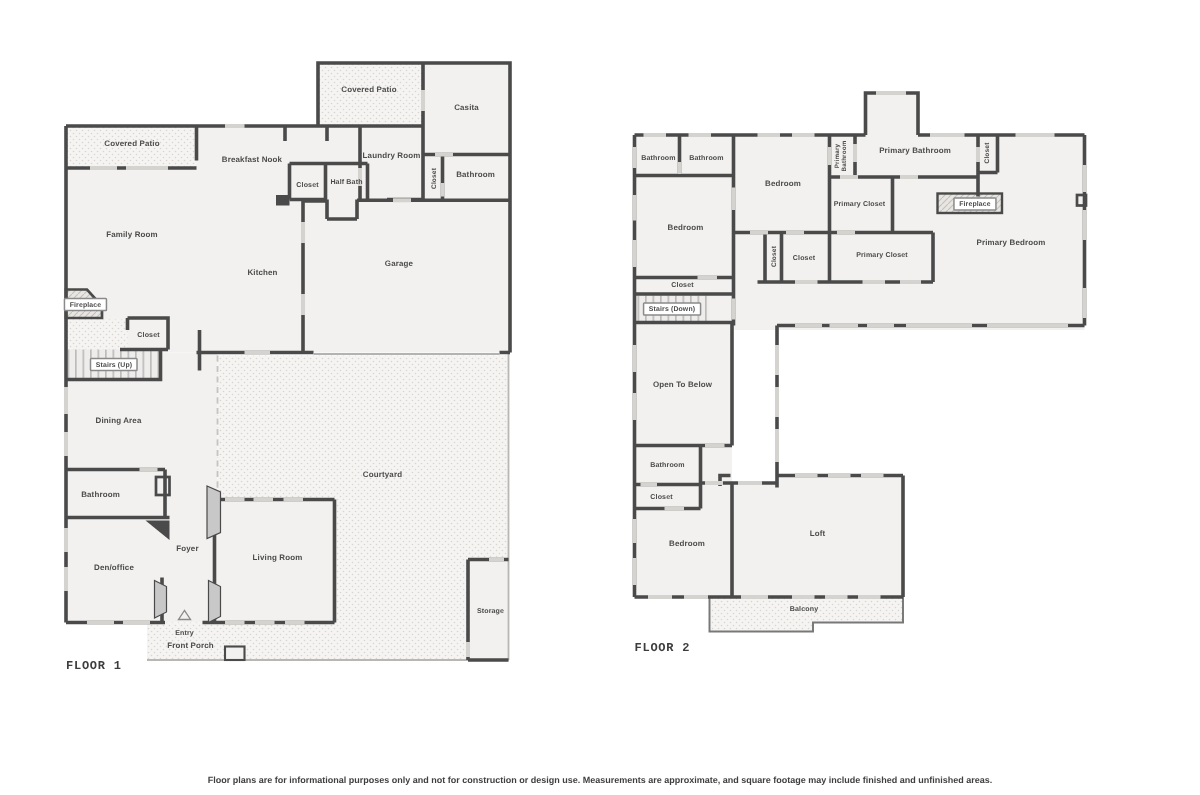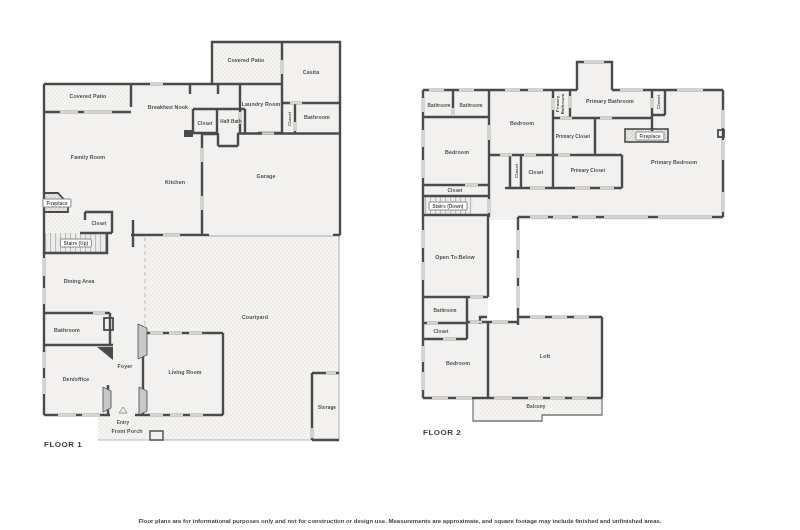--- a/index.html
+++ b/index.html
@@ -12,21 +12,21 @@
   .win{stroke:#d5d3d0;stroke-width:2.7;fill:none;}
   .thin{stroke:#b9b7b4;stroke-width:1.2;fill:none;}
   .dash{stroke:#c6c4c1;stroke-width:1.2;fill:none;stroke-dasharray:4 3;}
   .rl{position:absolute;transform:translate(-50%,-50%);font-size:5.3px;font-weight:600;color:#4b4b4b;
       white-space:nowrap;letter-spacing:.1px;}
   .rl.sm{font-size:4.7px;}
   .rl.v{transform:translate(-50%,-50%) rotate(-90deg);font-size:4.4px;}
   .rl.v2{transform:translate(-50%,-50%) rotate(-90deg);font-size:4.2px;white-space:normal;width:26px;
          text-align:center;line-height:1.15;}
   .rl.box{background:#ffffff;border:.8px solid #8a8a8a;padding:1px 3px;font-size:4.6px;border-radius:1px;}
-  .fl{position:absolute;font-size:8px;font-weight:bold;color:#3d3d3d;letter-spacing:.5px;}
+  .fl{position:absolute;font-size:8px;font-weight:bold;color:#3d3d3d;letter-spacing:.5px;font-family:Liberation Mono, monospace;}
   #footer{position:absolute;left:0;right:0;top:518px;text-align:center;font-size:6px;font-weight:600;color:#3f3f3f;}
 </style>
 </head>
 <body>
 
 <div id="page">
 
 
   <svg class="plan" width="800" height="530" viewBox="0 0 800 530">
     <defs>

